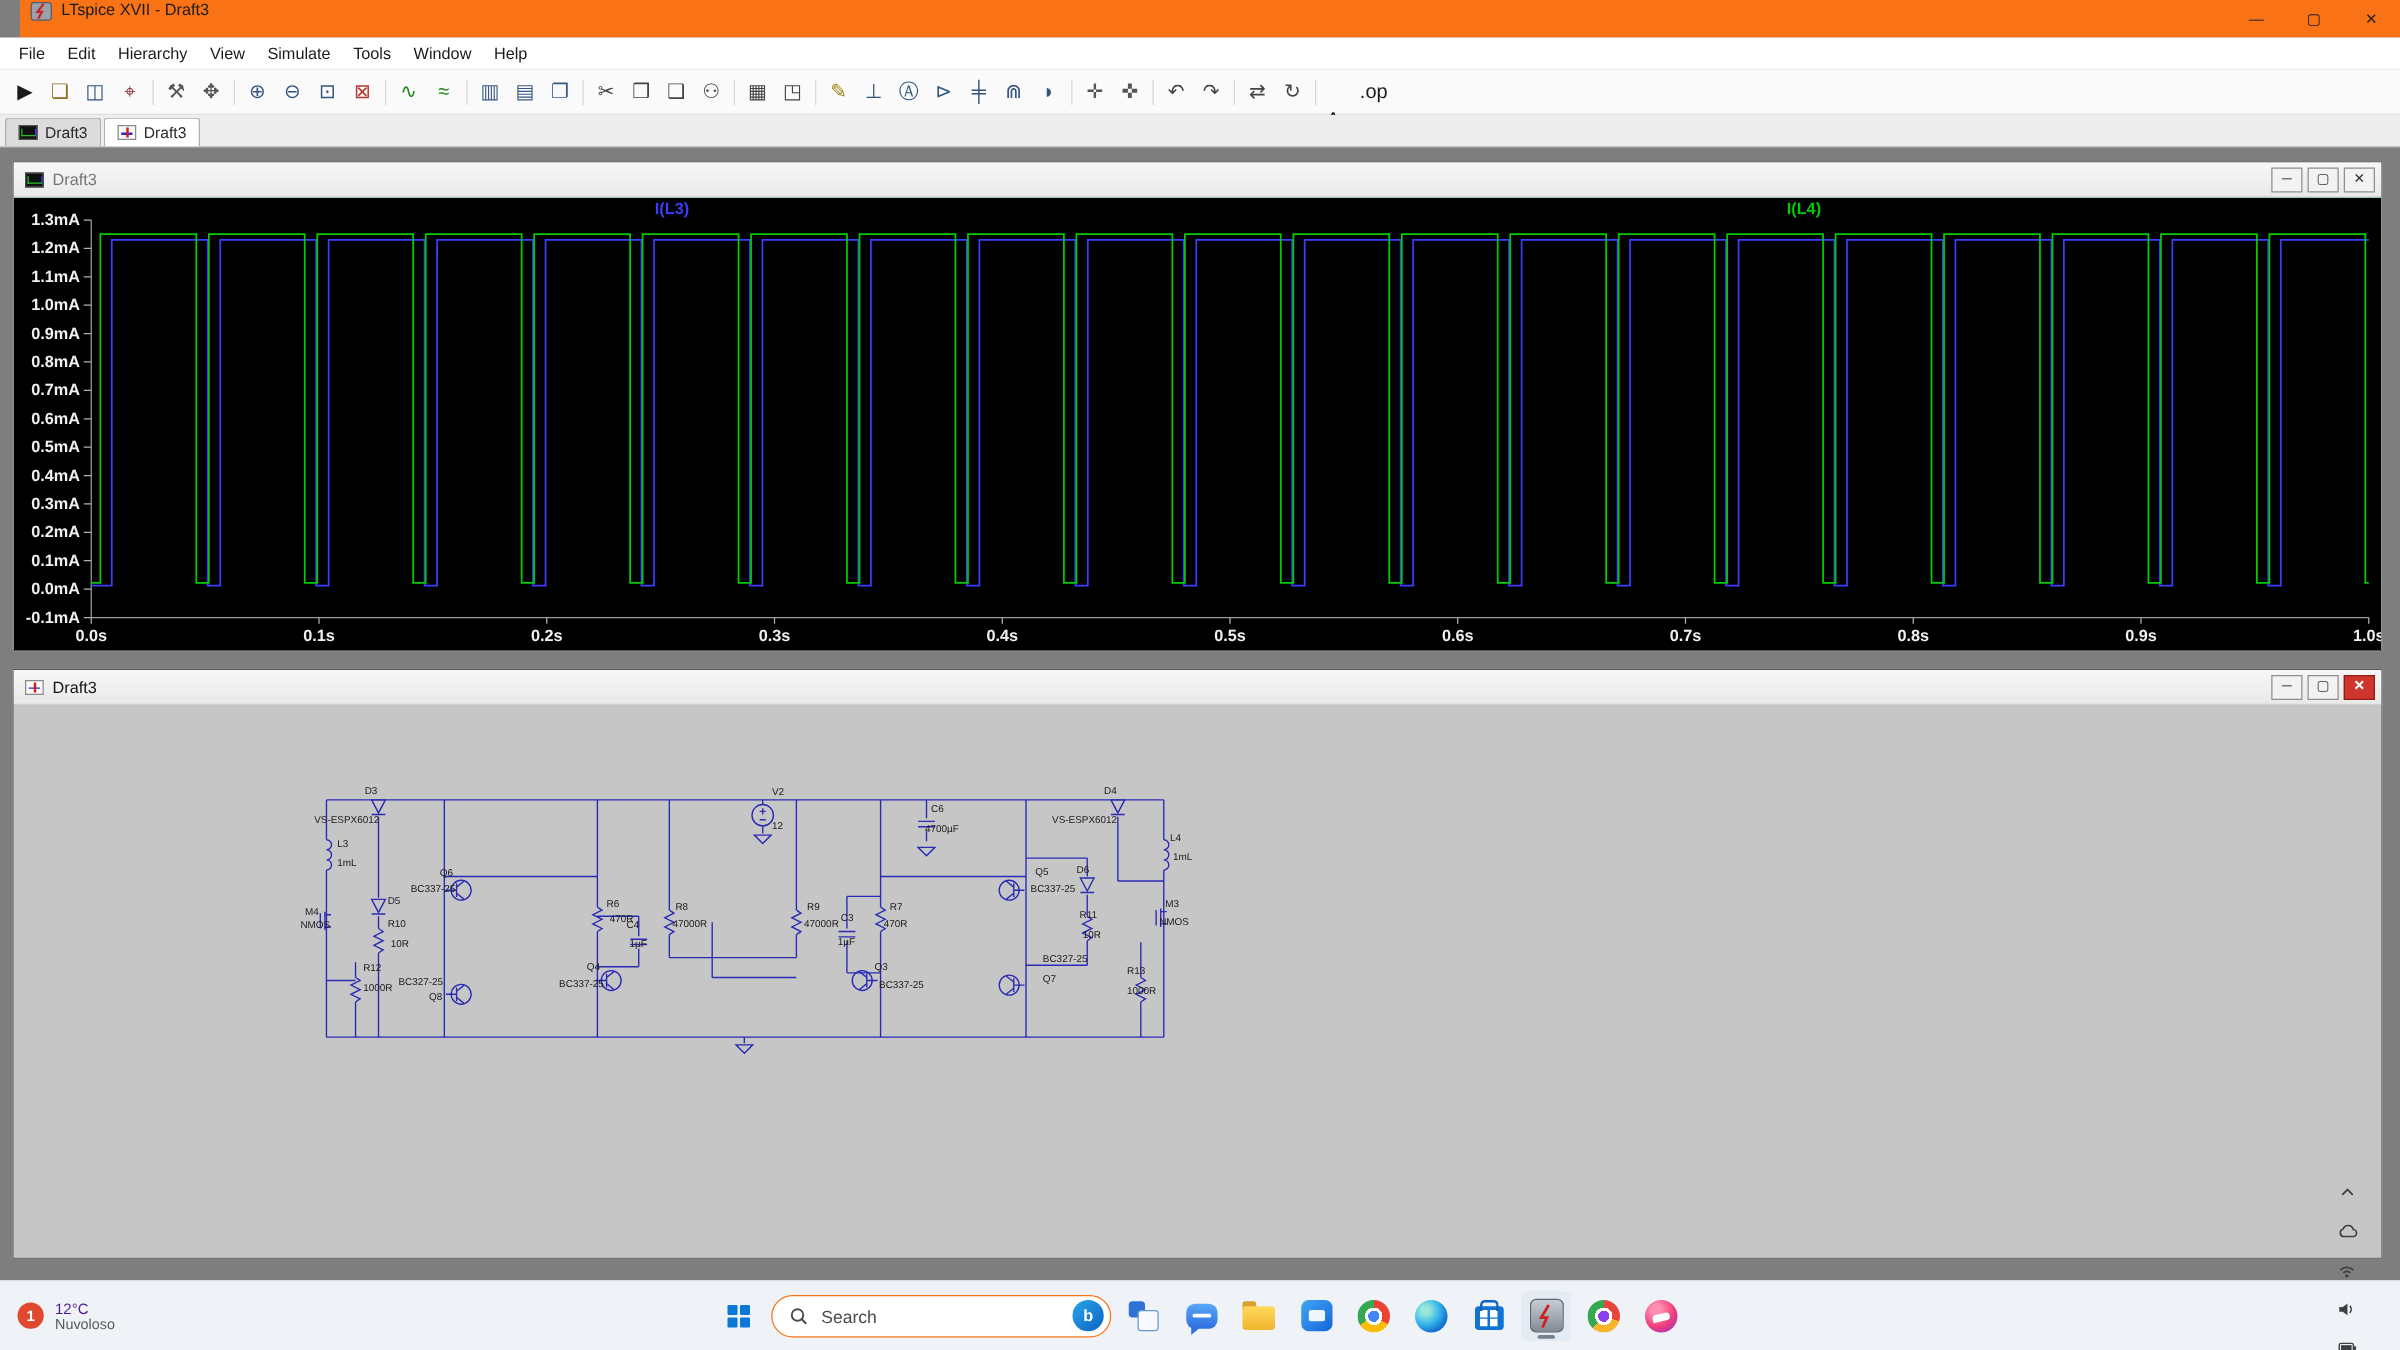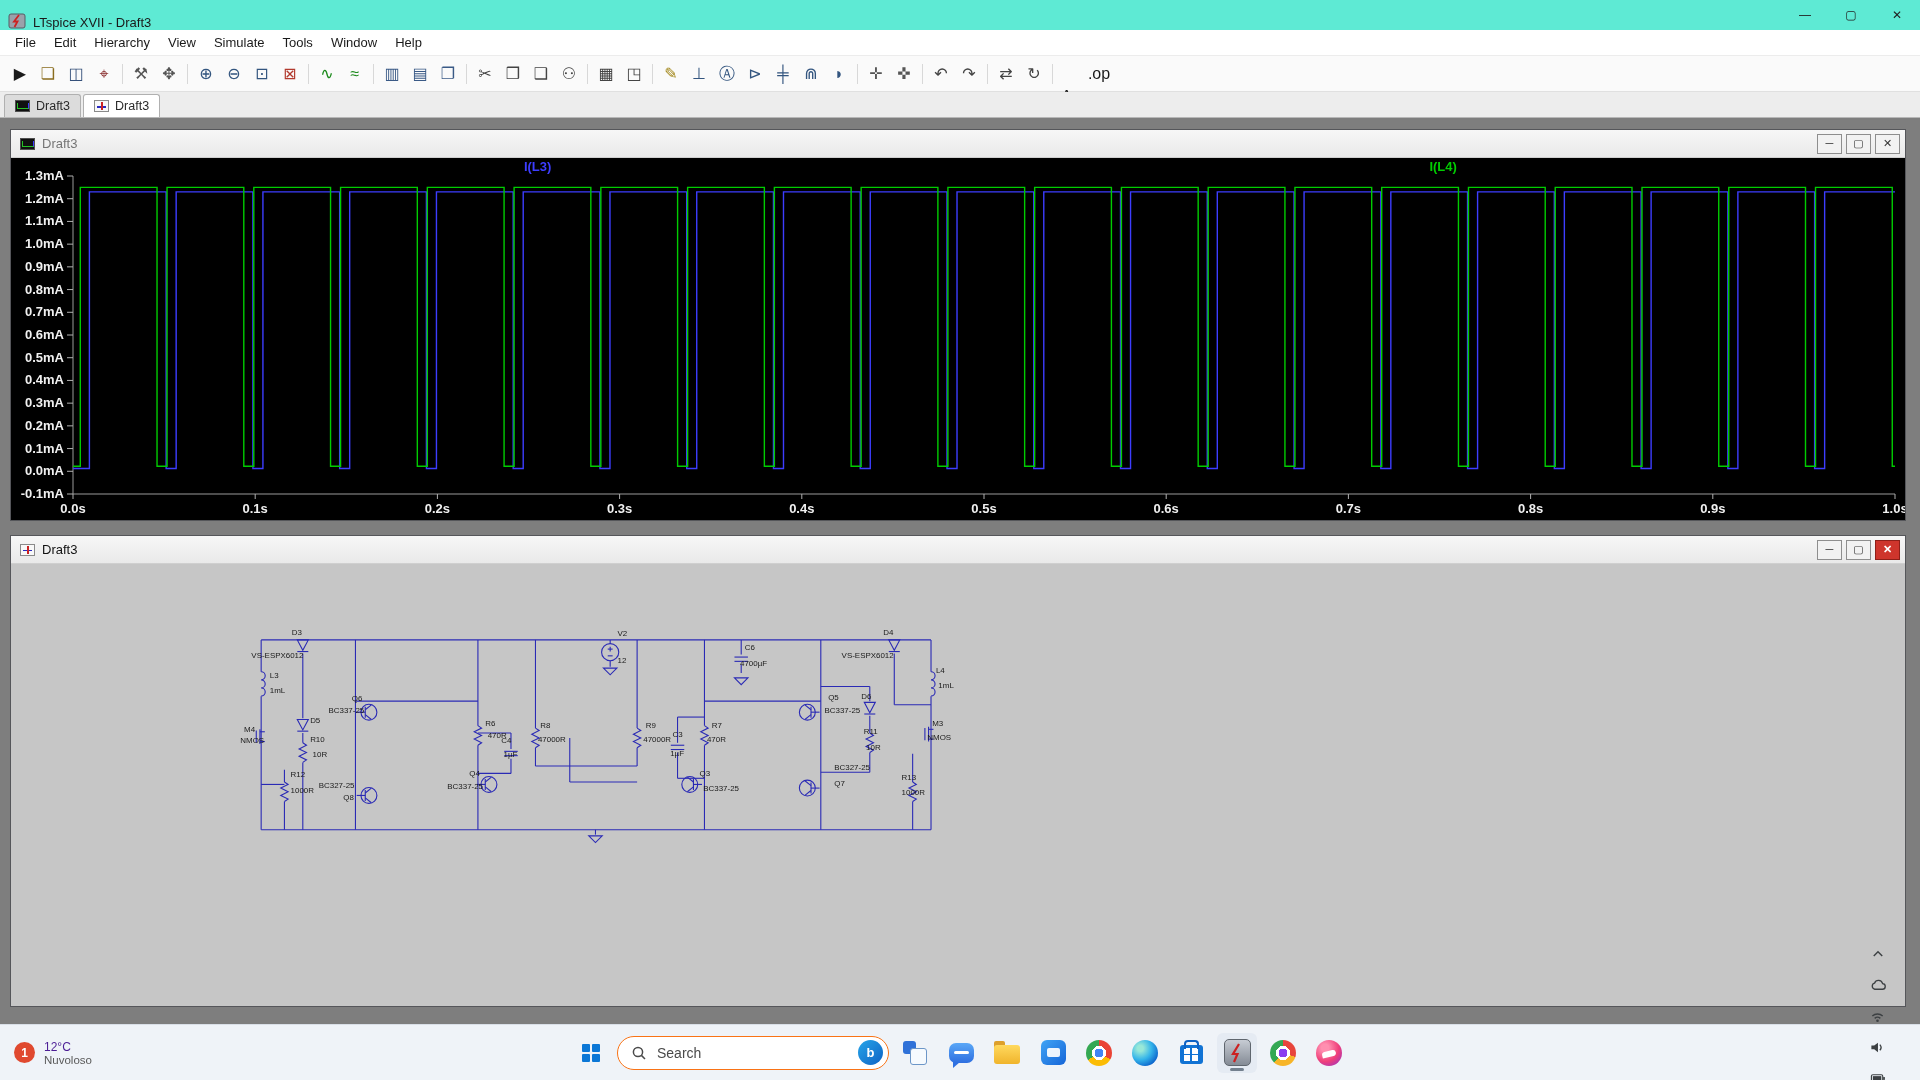--- a/index.html
+++ b/index.html
@@ -1,21 +1,21 @@
 <!DOCTYPE html>
 <html><head>
 <meta charset="utf-8">
 <style>
   * { box-sizing: border-box; margin: 0; padding: 0; }
   html,body { width:1920px; height:1080px; overflow:hidden; }
   body { font-family:"Liberation Sans", sans-serif; background:#7e7e7e; }
   .app { display:flex; flex-direction:column; width:1920px; height:1080px; }
 
   
-  .titlebar { height:30px; background:#5eead4; display:flex; align-items:flex-end; padding-left:8px; }
+  .titlebar { height:30px; background:#f97316; display:flex; align-items:flex-start; padding-left:8px;margin-left:16px; }
   .app-logo { width:18px; height:18px; margin-right:7px; flex:none; }
   .app-title { font-size:13px; color:#1a1a1a; }
   .win-controls { margin-left:auto; display:flex; height:100%; }
   .wc { width:46px; height:30px; border:none; background:transparent; font-size:12px; color:#222;
         display:flex; align-items:center; justify-content:center; }
 
   
   .menubar { height:26px; background:#ffffff; display:flex; align-items:stretch; padding-left:6px; border-bottom:1px solid #ececec; }
   .menu-item { display:flex; align-items:center; padding:0 9px; font-size:13px; color:#1a1a1a; }
 

